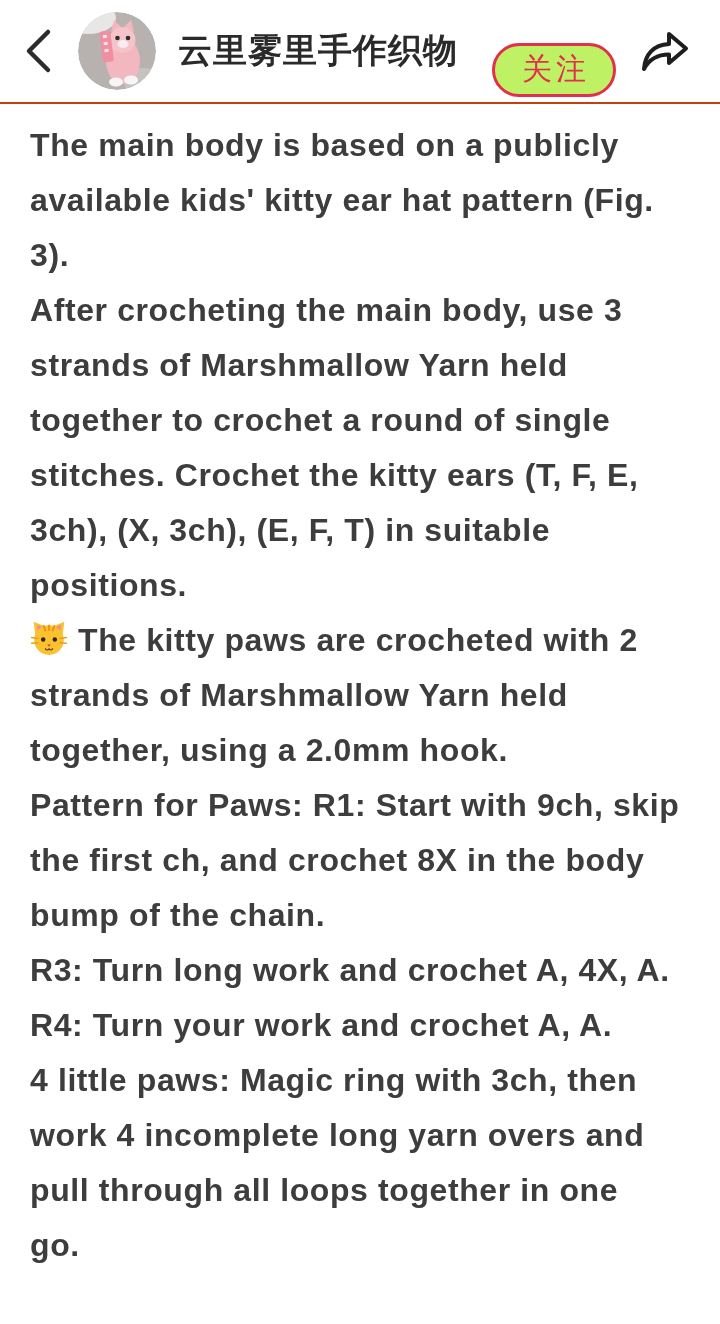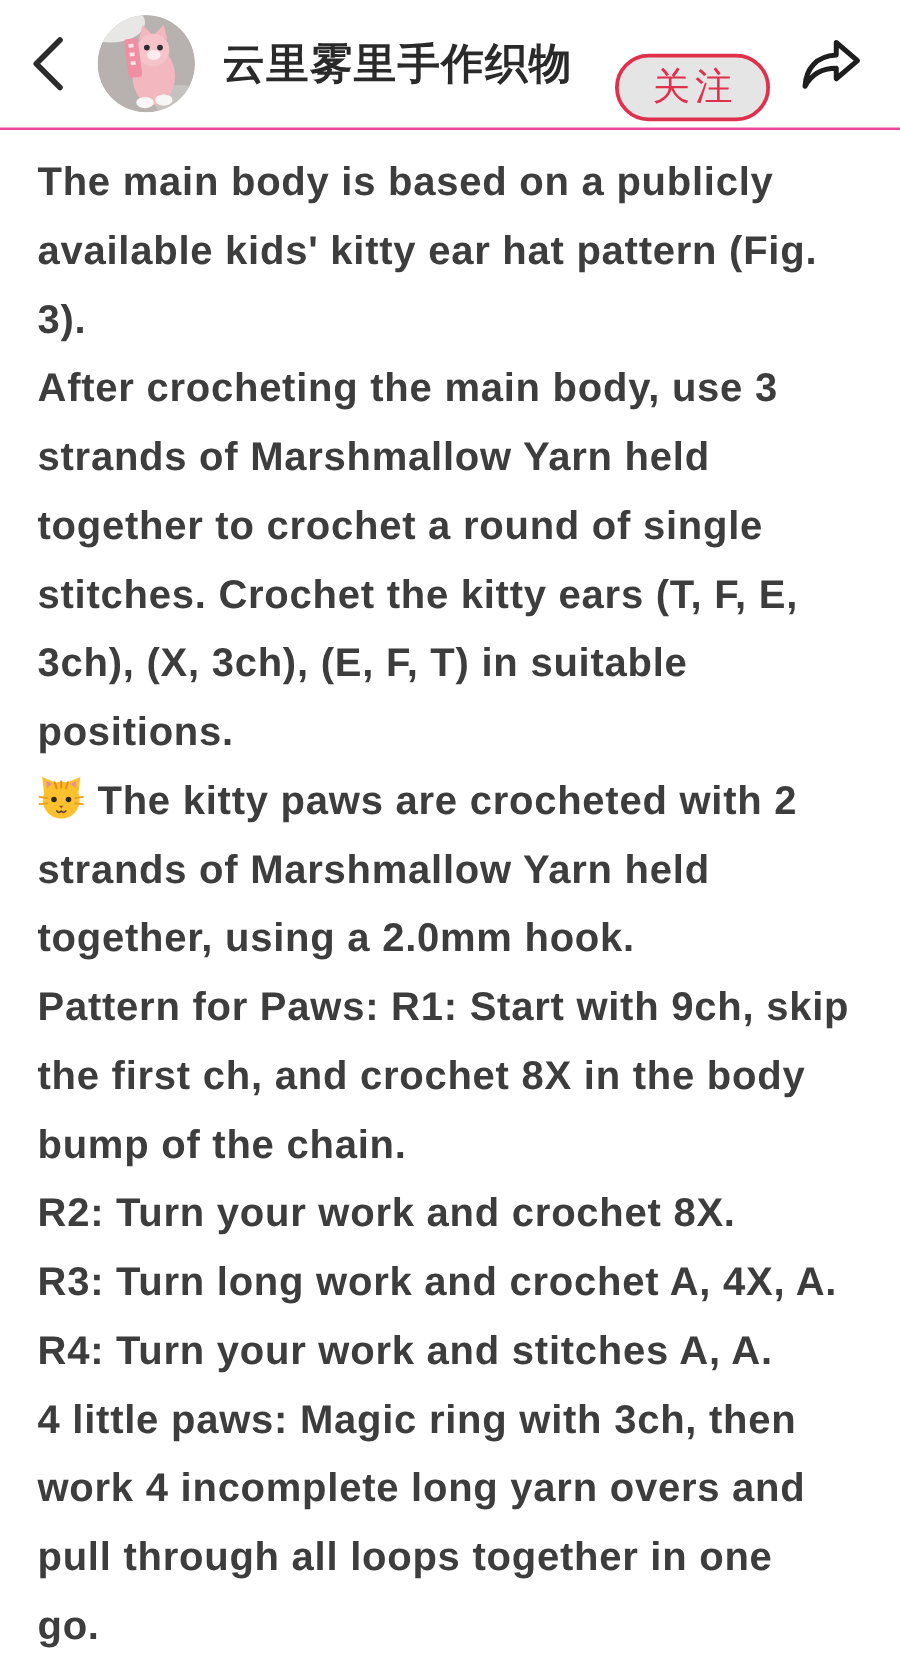--- a/index.html
+++ b/index.html
@@ -9,21 +9,21 @@
     font-family: "Liberation Sans", sans-serif;
     overflow: hidden;
     position: relative;
   }
   .header {
     height: 104px;
     box-sizing: border-box;
     display: flex;
     align-items: center;
     padding: 0 26px 0 20px;
-    border-bottom: 2px solid #ec4899;
+    border-bottom: 2px solid #c2410c;
     background: #ffffff;
     text-align: center;
   }
   .back-btn {
     width: 46px; height: 64px;
     display: flex; align-items: center; justify-content: flex-start;
     cursor: pointer;
   }
   .avatar {
     width: 78px; height: 78px;
@@ -41,21 +41,21 @@
     letter-spacing: 1px;
     white-space: nowrap;
     cursor: pointer;
   }
   .spacer { flex: 1; }
   .follow-btn {
     width: 124px; height: 54px;
     box-sizing: border-box;
     border: 3px solid #e0304c;
     border-radius: 28px;
-    background: #e5e5e5;
+    background: #bef264;
     color: #e0304c;
     font-size: 30px;
     font-family: "Liberation Sans", sans-serif;
     display: flex; align-items: center; justify-content: center;
     letter-spacing: 4px;
     padding-left: 4px;
     cursor: pointer;
     flex: none;
     margin-top: 37px;
   }
@@ -159,20 +159,19 @@
         <circle cx="23.5" cy="19.5" r="2.1" fill="#33251f"></circle>
         <path d="M16.4 24.2 h3.2 l-1.6 2.2 z" fill="#9c5221"></path>
         <path d="M14.6 28.2 q1.7 2.2 3.4 0 q1.7 2.2 3.4 0" stroke="#5d4037" stroke-width="1.2" fill="none" stroke-linecap="round"></path>
         <path d="M1.5 17.5 L7.5 18.5 M1.5 23 L7.5 22.5 M34.5 17.5 L28.5 18.5 M34.5 23 L28.5 22.5" stroke="#e5a01c" stroke-width="1.4" stroke-linecap="round"></path>
       </svg><span>The kitty paws are crocheted with 2
 strands of Marshmallow Yarn held
 together, using a 2.0mm hook.</span></p>
   <p class="para">Pattern for Paws: R1: Start with 9ch, skip
 the first ch, and crochet 8X in the body
 bump of the chain.</p>
-  <p class="para">R2: Turn your work and crochet 8X.</p>
   <p class="para">R3: Turn long work and crochet A, 4X, A.</p>
-  <p class="para">R4: Turn your work and stitches A, A.</p>
+  <p class="para">R4: Turn your work and crochet A, A.</p>
   <p class="para">4 little paws: Magic ring with 3ch, then
 work 4 incomplete long yarn overs and
 pull through all loops together in one
 go.</p>
 </div>
 
 </body></html>

